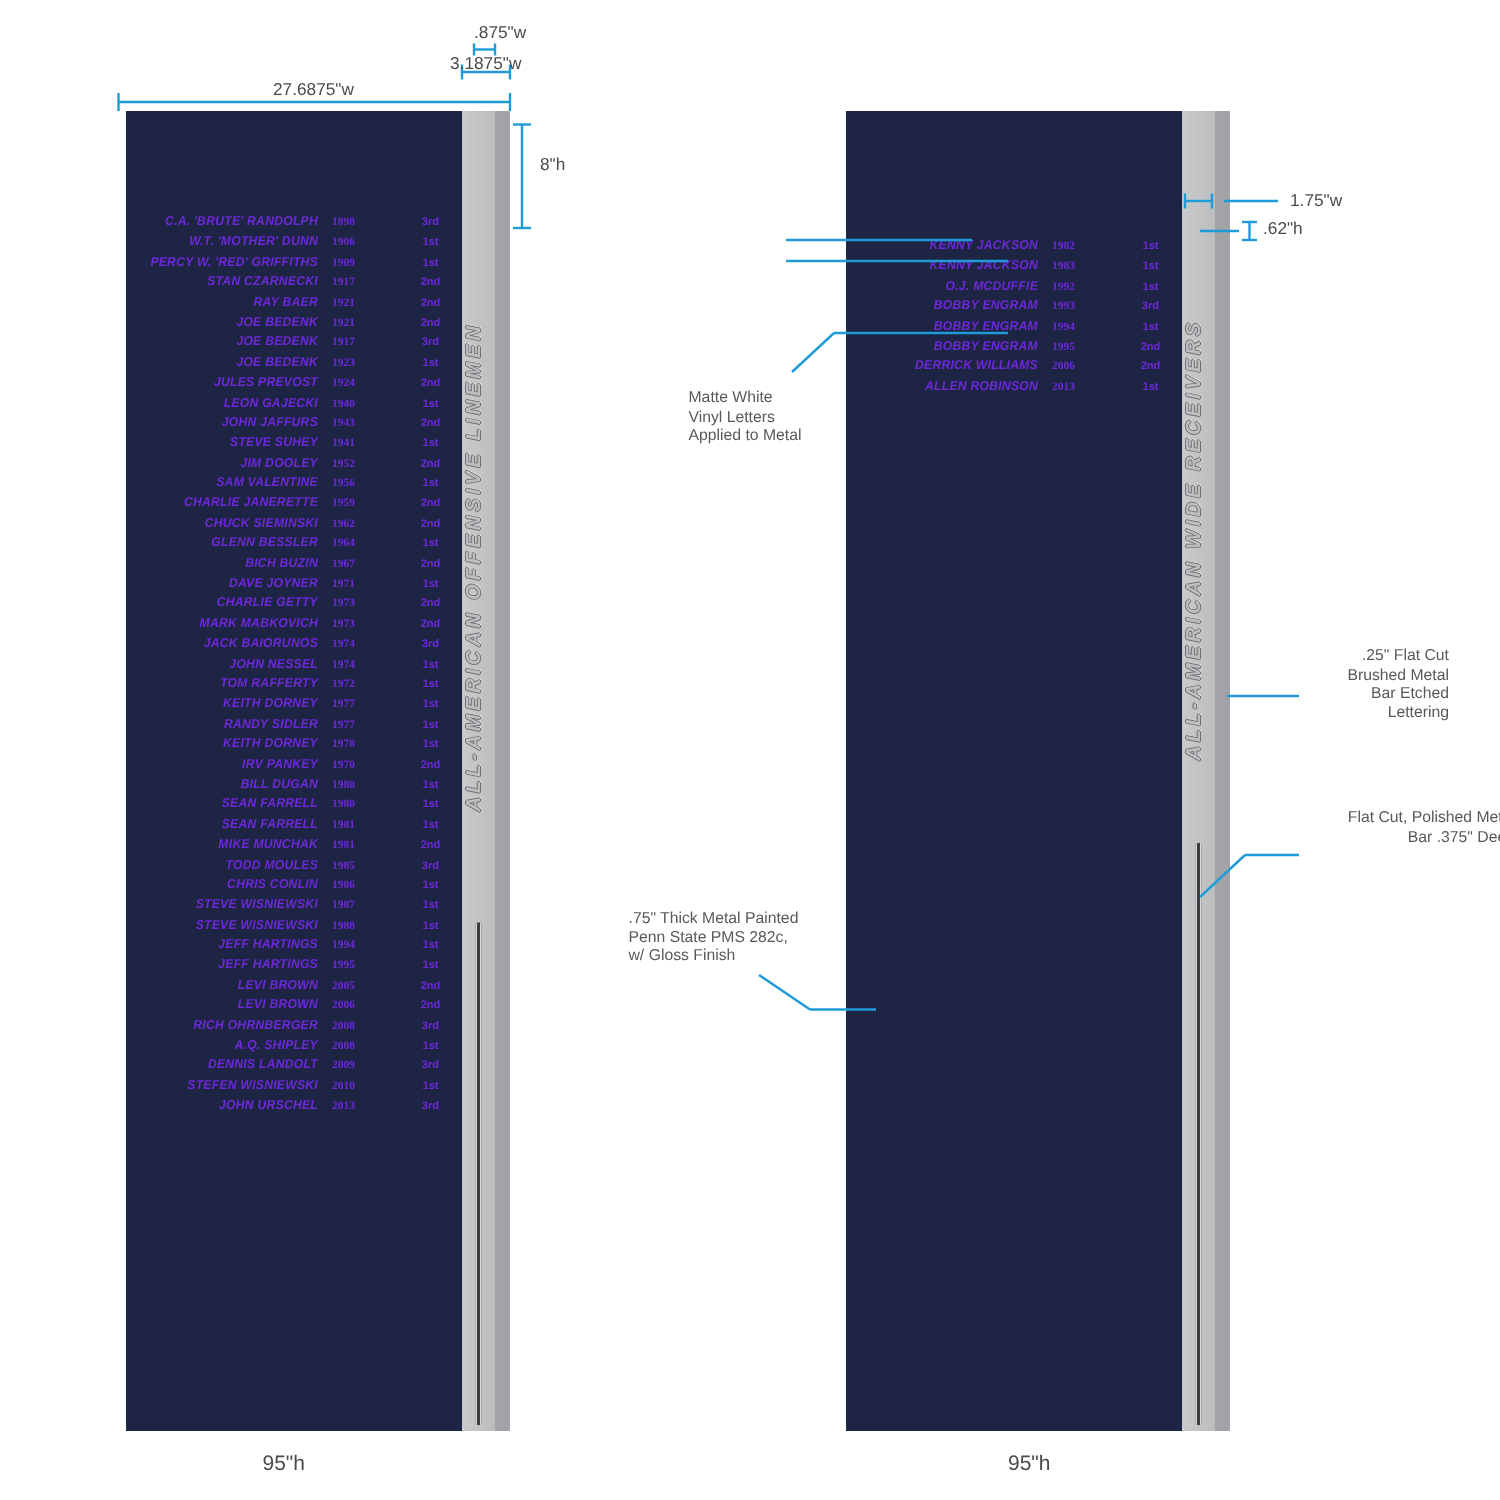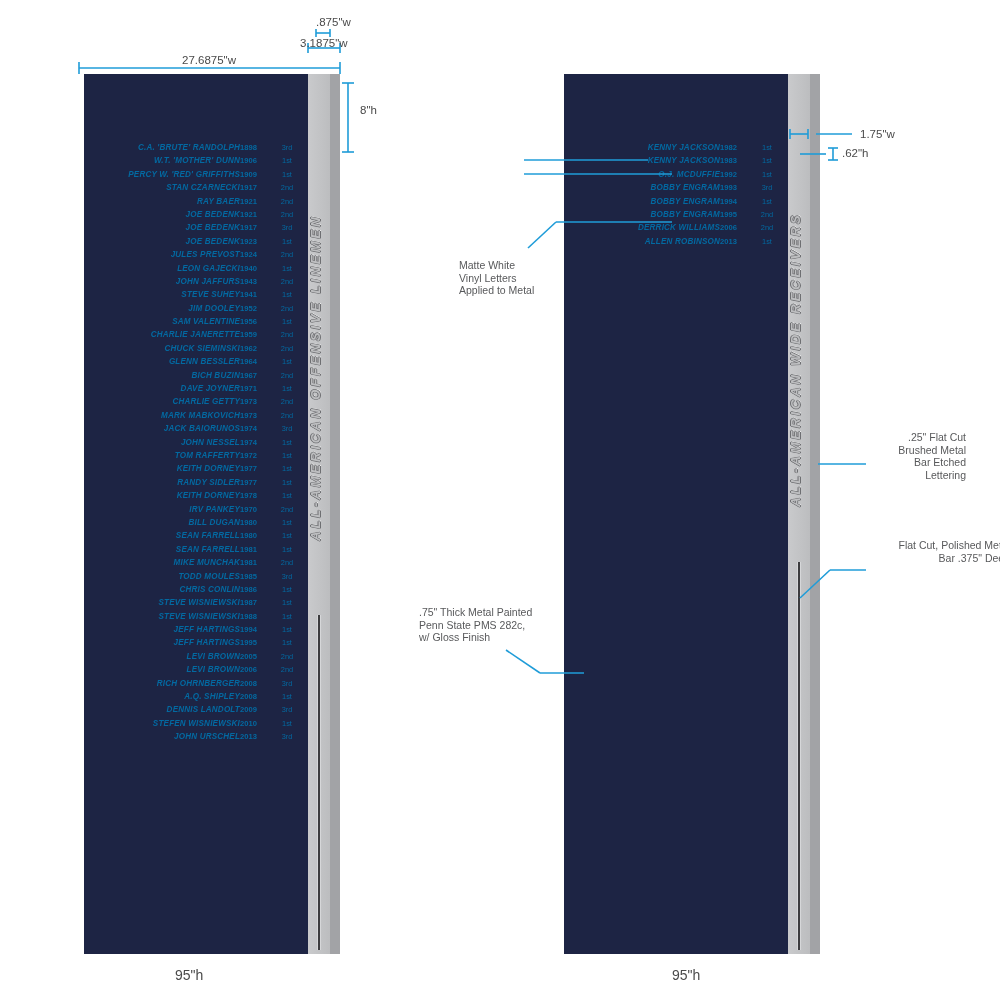--- a/index.html
+++ b/index.html
@@ -31,47 +31,49 @@
     border-left: 1px solid #d6d7d9;
     border-right: 1px solid #d6d7d9;
   }
 
   
   .roster { position: absolute; }
   .row {
     display: flex;
     align-items: baseline;
     height: 13.4px;
-    color: #0369a1;
+    color: #6d28d9;
   }
   .row .nm {
     flex: 1 1 auto;
     text-align: right;
     font-style: italic;
     font-weight: bold;
     font-size: 8.6px;
     letter-spacing: .2px;
     white-space: nowrap;
     font-family: "Liberation Sans", sans-serif;
     transform: scaleX(0.94);
     transform-origin: right center;
   }
   .row .yr {
     width: 34px;
-    text-align: left;
+    text-align: center;
     font-size: 7.6px;
     font-weight: bold;
     flex: 0 0 34px;
+    font-family: Liberation Serif, serif;
   }
   .row .tm {
     width: 26px;
     text-align: center;
     font-size: 7.4px;
-    font-weight: normal;
+    font-weight: bold;
     flex: 0 0 26px;
+    margin-left: 28px;
   }
 
   
   .vtitle {
     position: absolute;
     writing-mode: vertical-rl;
     transform: rotate(180deg);
     font-weight: bold;
     font-style: italic;
     letter-spacing: 2.6px;
@@ -351,21 +353,21 @@
       </div>
     </div>
 
   <div class="panel-navy" style="left:564px; top:74px; width:224px; height:880px;"></div>
   <div class="bar-brushed" style="left:788px; top:74px; width:22px; height:880px;"></div>
   <div class="bar-edge" style="left:810px; top:74px; width:10px; height:880px;"></div>
   <div class="bar-polished" style="left:797px; top:562px; width:4px; height:388px;"></div>
 
   <div class="vtitle" style="left:788px; top:140px; width:22px; height:440px; font-size:13.5px;">ALL-AMERICAN WIDE RECEIVERS</div>
 
-  <div class="roster" style="left:572px; top:142px; width:208px;">
+  <div class="roster" style="left:572px; top:158px; width:208px;">
       <div class="row">
         <span class="nm">KENNY JACKSON</span>
         <span class="yr">1982</span>
         <span class="tm">1st</span>
       </div>
       <div class="row">
         <span class="nm">KENNY JACKSON</span>
         <span class="yr">1983</span>
         <span class="tm">1st</span>
       </div>

